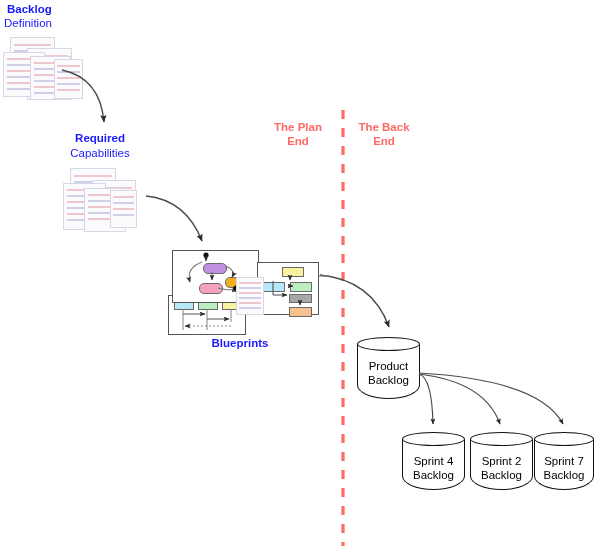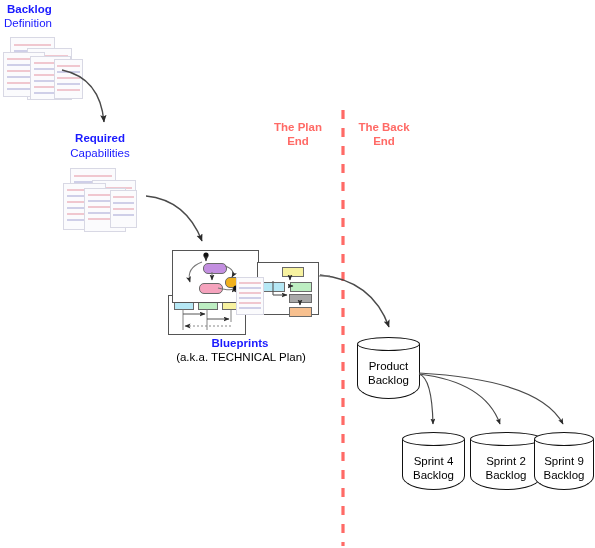--- a/index.html
+++ b/index.html
@@ -253,21 +253,20 @@
       <div class="ln" style="top:4px"></div>
         <div class="ln alt" style="top:9px"></div>
       <div class="ln" style="top:14px"></div>
         <div class="ln alt" style="top:19px"></div>
       <div class="ln" style="top:24px"></div>
         <div class="ln alt" style="top:29px"></div>
     </div>
   </div>
 
   <div class="lbl lbl-blue-bold center" style="left:195px; top:337px; width:90px;">Blueprints</div>
-  <div class="lbl lbl-black center" style="left:170px; top:351px; width:142px;">(a.k.a. TECHNICAL Plan)</div>
 
   <div class="lbl lbl-red" style="left:266px; top:121px; width:64px;">The Plan</div>
   <div class="lbl lbl-red" style="left:266px; top:135px; width:64px;">End</div>
   <div class="lbl lbl-red" style="left:353px; top:121px; width:62px;">The Back</div>
   <div class="lbl lbl-red" style="left:353px; top:135px; width:62px;">End</div>
 
   <div class="cyl" style="left:357px; top:337px; width:63px; height:62px;">
     <div class="cyl-body"></div>
     <div class="cyl-top"></div>
     <div class="cyl-text">
@@ -278,34 +277,34 @@
 
   <div class="cyl" style="left:402px; top:432px; width:63px; height:58px;">
     <div class="cyl-body"></div>
     <div class="cyl-top"></div>
     <div class="cyl-text">
       <div>Sprint 4</div>
       <div>Backlog</div>
     </div>
   </div>
 
-  <div class="cyl" style="left:470px; top:432px; width:63px; height:58px;padding-left:9px;">
+  <div class="cyl" style="left:470px; top:432px; width:63px; height:58px;">
     <div class="cyl-body"></div>
     <div class="cyl-top"></div>
     <div class="cyl-text">
       <div>Sprint 2</div>
       <div>Backlog</div>
     </div>
   </div>
 
   <div class="cyl" style="left:534px; top:432px; width:60px; height:58px;">
     <div class="cyl-body"></div>
     <div class="cyl-top"></div>
     <div class="cyl-text">
-      <div>Sprint 9</div>
+      <div>Sprint 7</div>
       <div>Backlog</div>
     </div>
   </div>
 
   <svg class="overlay" viewBox="0 0 595 548">
     <defs>
       <marker id="ah" markerWidth="9" markerHeight="9" refX="7" refY="3.2" orient="auto" markerUnits="userSpaceOnUse">
         <path d="M0,0 L7.5,3.2 L0,6.4 L1.6,3.2 Z" fill="#2b2b2b"></path>
       </marker>
       <marker id="ahs" markerWidth="7" markerHeight="7" refX="5.5" refY="2.5" orient="auto" markerUnits="userSpaceOnUse">

